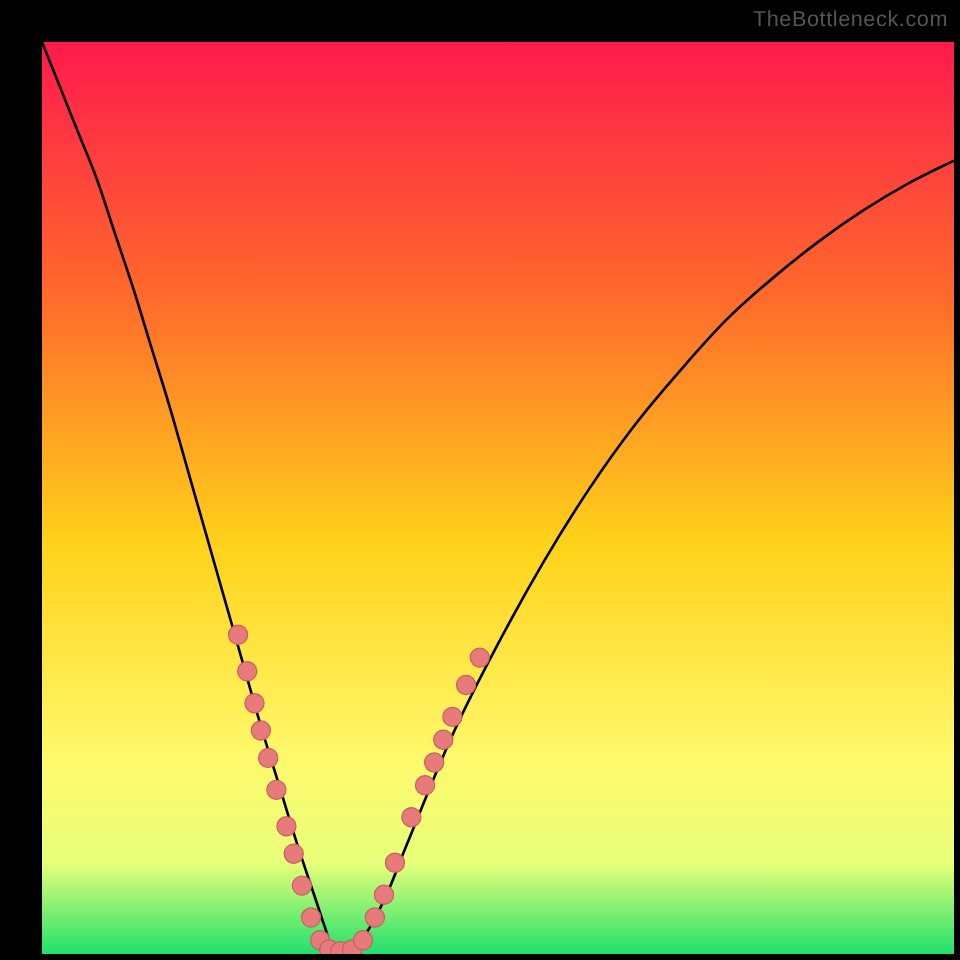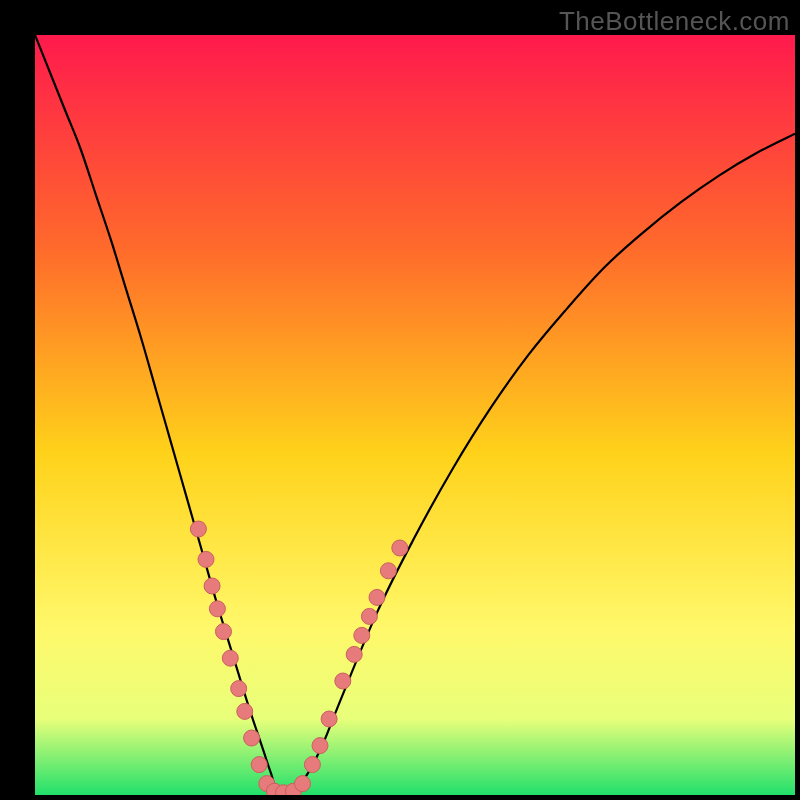--- a/index.html
+++ b/index.html
@@ -22,21 +22,21 @@
     left: 35px;
     top: 35px;
     width: 760px;
     height: 760px;
   }
   .watermark {
     position: absolute;
     top: 6px;
     right: 10px;
     color: #555;
-    font-size: 26px;
+    font-size: 18px;
     font-weight: 500;
     letter-spacing: 0.5px;
     user-select: none;
   }
 </style>
 </head>
 <body>
 
 <div class="frame">
   <svg class="plot" width="760" height="760" viewBox="0 0 760 760">

